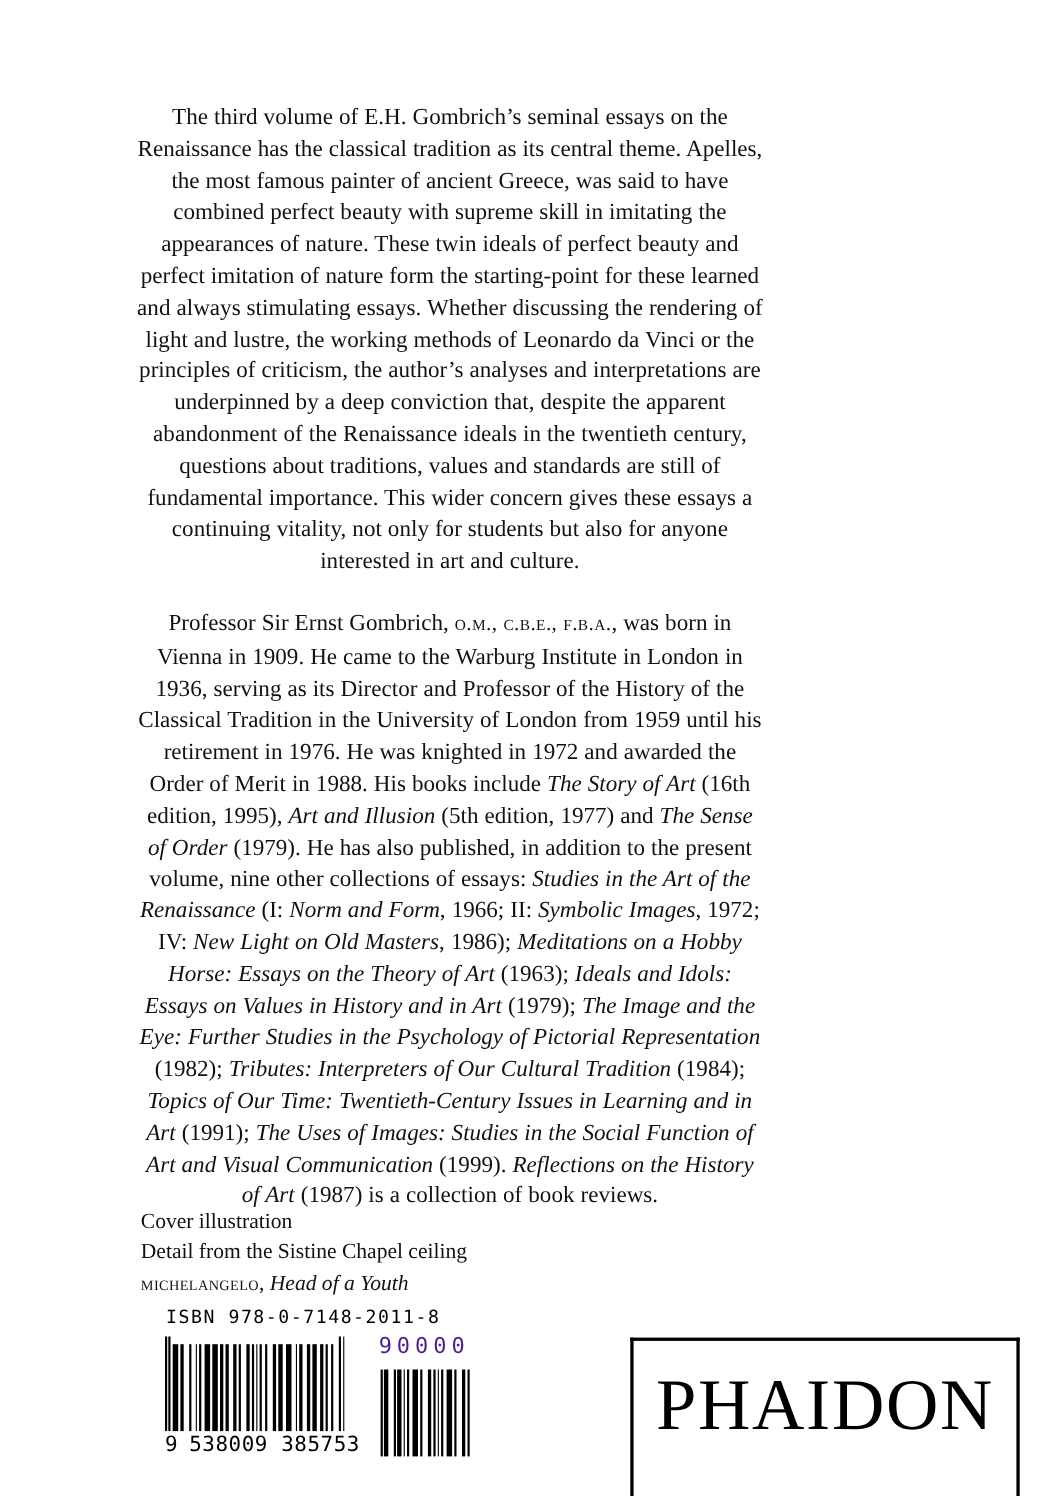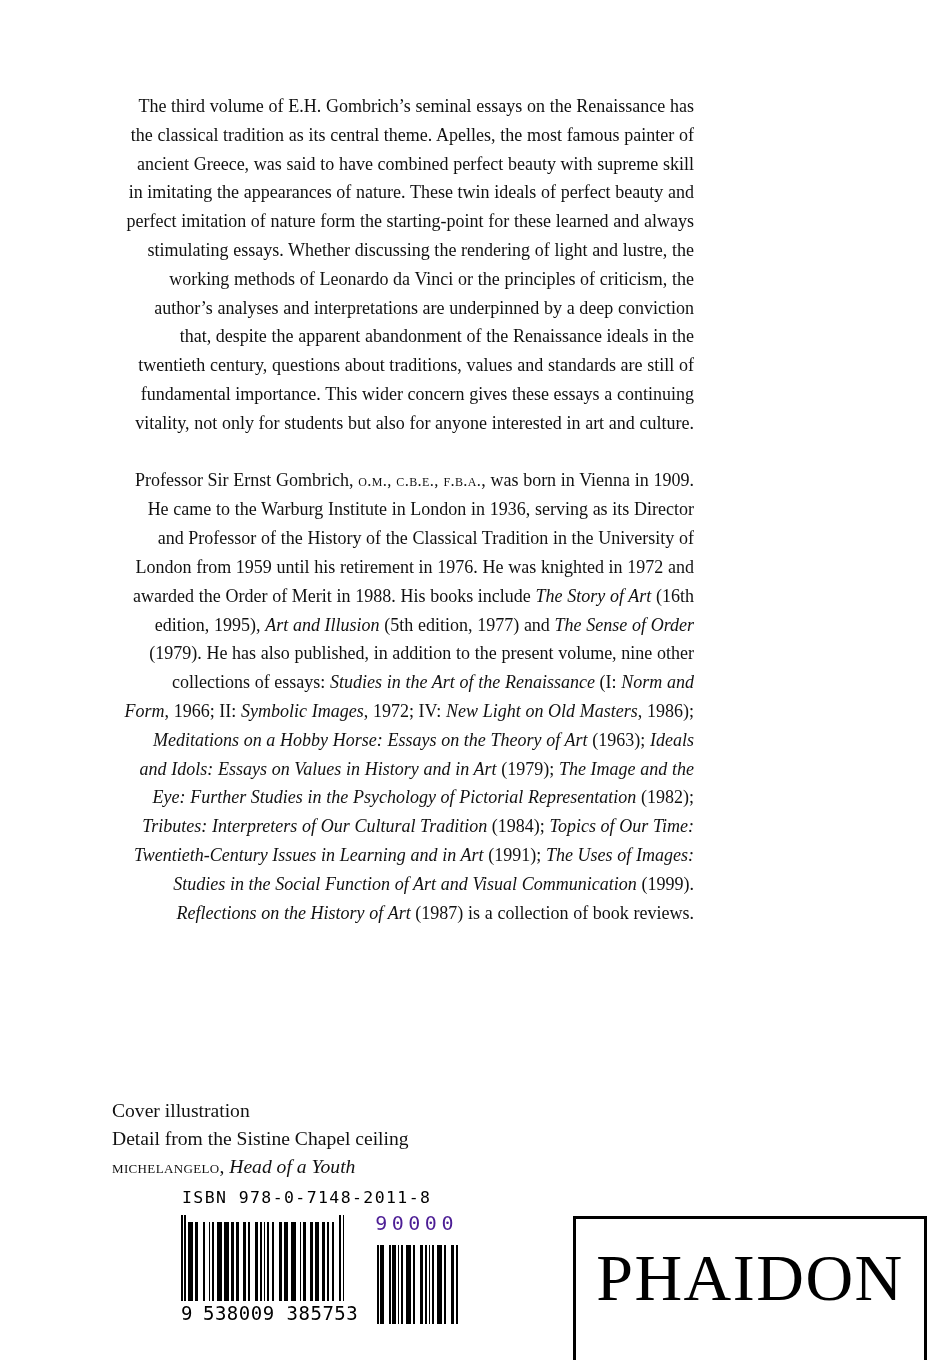--- a/index.html
+++ b/index.html
@@ -26,53 +26,52 @@
 
   .copy-block {
     position: absolute;
     left: 124px;
     top: 92px;
     width: 570px;
   }
 
   p.para {
     margin: 0 0 28px 0;
-    font-size: 18px;
+    font-size: 21px;
     line-height: 28.8px;
-    text-align: right;
+    text-align: center;
     letter-spacing: 0.0px;
     word-spacing: 0.2px;
   }
   p.para:last-child { margin-bottom: 0; }
 
   .sc {
     font-variant: small-caps;
     font-size: 0.92em;
     letter-spacing: 0.35px;
   }
   .it { font-style: italic; }
 
   
   .credit-block {
     position: absolute;
-    left: 112px;
+    left: 128px;
     top: 1097px;
     width: 460px;
     font-size: 19.6px;
     line-height: 28.2px;
   }
   .credit-line { white-space: nowrap; }
 
   
   .barcode-area {
     position: absolute;
     left: 150px;
     top: 1188px;
     width: 265px;
-    margin-left: 31px;
   }
   .isbn-text {
     font-family: "DejaVu Sans Mono", "Liberation Mono", monospace;
     font-size: 16.5px;
     letter-spacing: 1.4px;
     color: #000;
     margin: 0 0 4px 1px;
     white-space: nowrap;
   }
   .bc-row {

